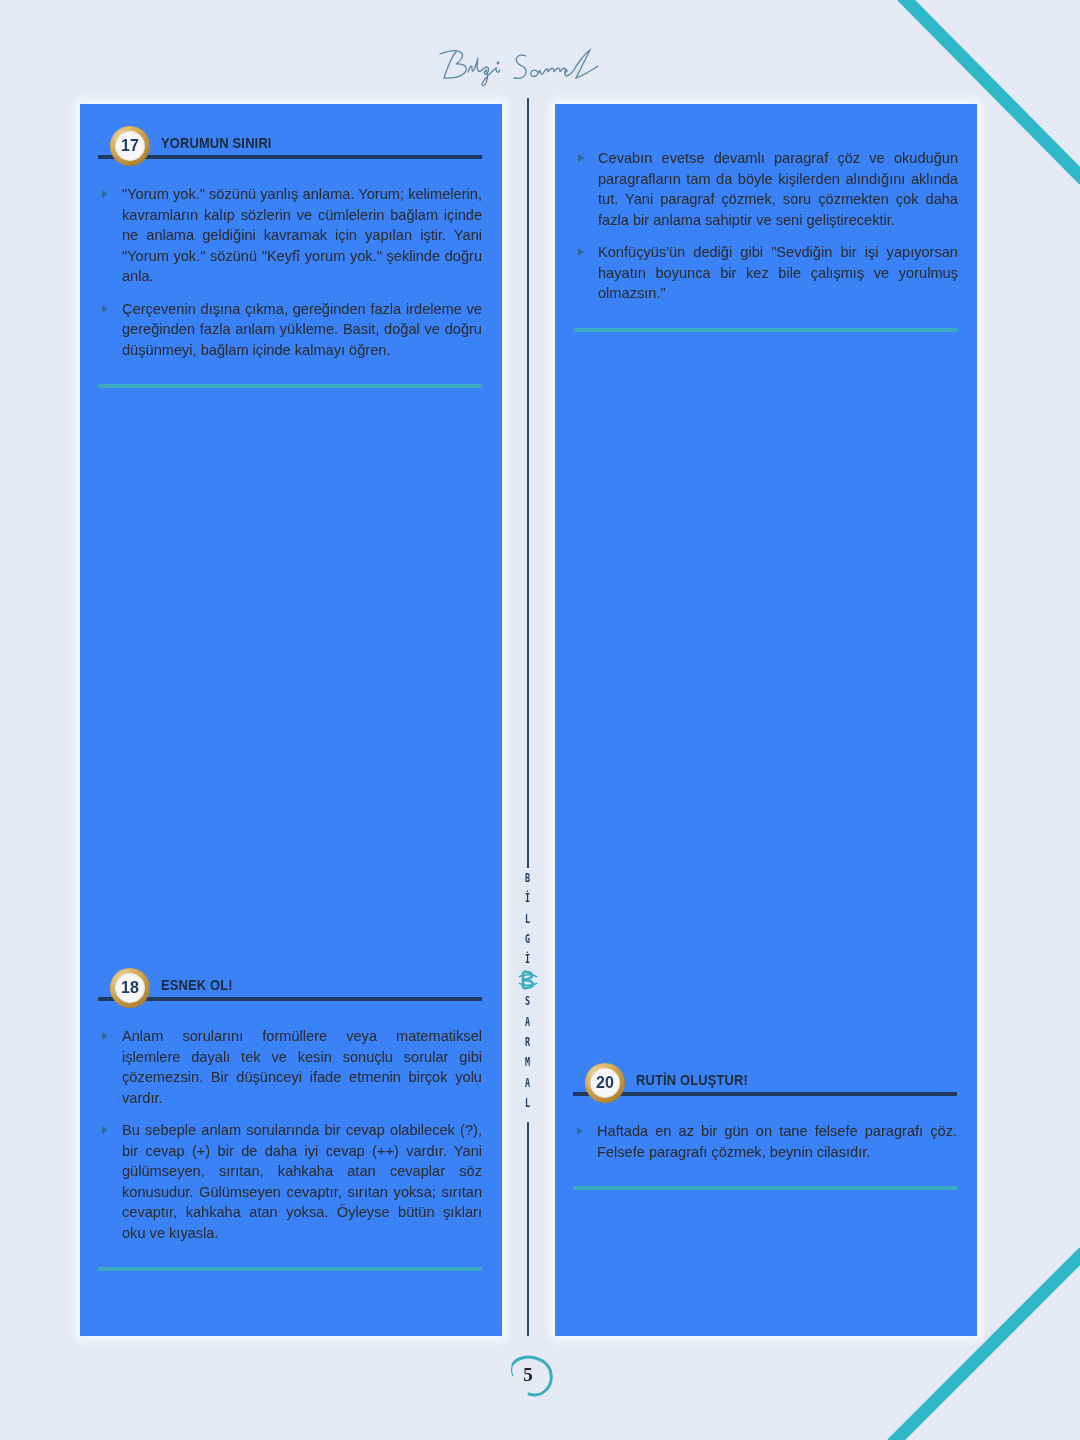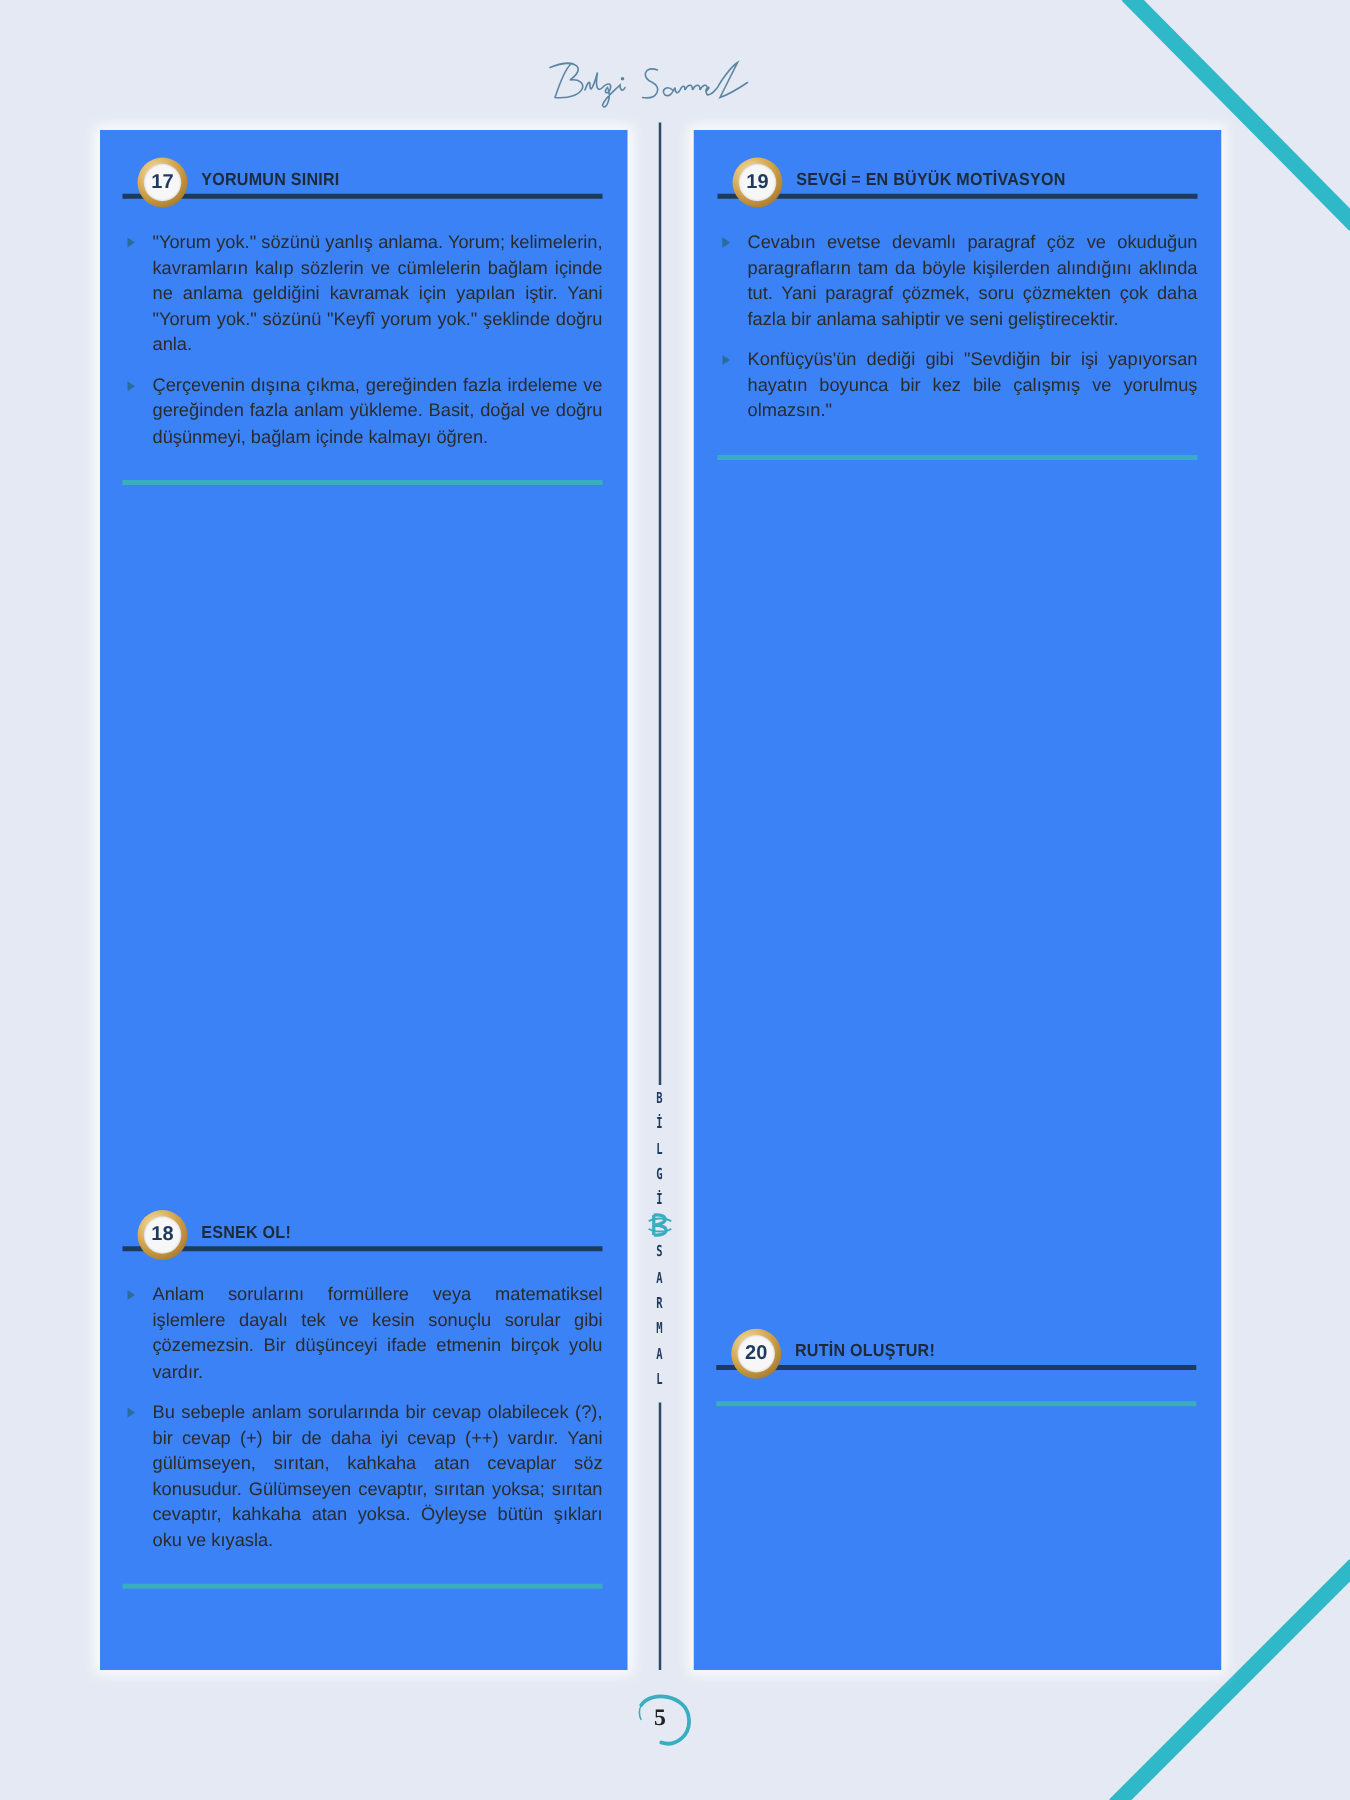--- a/index.html
+++ b/index.html
@@ -162,44 +162,38 @@
   <span class="spine-letter">A</span>
   <span class="spine-letter">R</span>
   <span class="spine-letter">M</span>
   <span class="spine-letter">A</span>
   <span class="spine-letter">L</span>
 </div>
 
 <div class="column-panel panel-right">
 
   <div class="section" style="left:19px; top:20px;">
-    <div class="section-header">
-      <div class="rule"></div>
-      <div class="badge">
-        <div class="badge-inner">19</div>
-      </div>
-      <div class="section-title">SEVGİ = EN BÜYÜK MOTİVASYON</div>
-    </div>
     <div class="bullets">
       <div class="bullet"><span class="arrow"></span></div>
       <div class="bullet"><span class="arrow"></span><span>Cevabın evetse devamlı paragraf çöz ve okuduğun paragrafların tam da böyle kişilerden alındığını aklında tut. Yani paragraf çözmek, soru çözmekten çok daha fazla bir anlama sahiptir ve seni geliştirecektir.</span></div>
       <div class="bullet"><span class="arrow"></span><span>Konfüçyüs'ün dediği gibi "Sevdiğin bir işi yapıyorsan hayatın boyunca bir kez bile çalışmış ve yorulmuş olmazsın."</span></div>
     </div>
     <div class="section-footer"></div>
   </div>
 
   <div class="section" style="left:18px; top:957px;">
     <div class="section-header">
       <div class="rule"></div>
       <div class="badge">
         <div class="badge-inner">20</div>
       </div>
       <div class="section-title">RUTİN OLUŞTUR!</div>
     </div>
     <div class="bullets">
+      <div class="bullet"><span class="arrow"></span><span>Haftada en az bir gün on tane felsefe paragrafı çöz. Felsefe paragrafı çözmek, beynin cilasıdır.</span></div>
     </div>
     <div class="section-footer"></div>
   </div>
 </div>
 
 <div class="page-number-wrap">
   <svg width="52" height="46" viewBox="0 0 52 46" style="position:absolute;left:0;top:0;">
     <path d="M8 12 C 16 0, 44 4, 46 22 C 48 36, 36 46, 24 42" fill="none" stroke="#3aaec0" stroke-width="3" stroke-linecap="round"></path>
     <path d="M8 12 C 6 16, 6 20, 8 24" fill="none" stroke="#3aaec0" stroke-width="1.2"></path>
   </svg>

